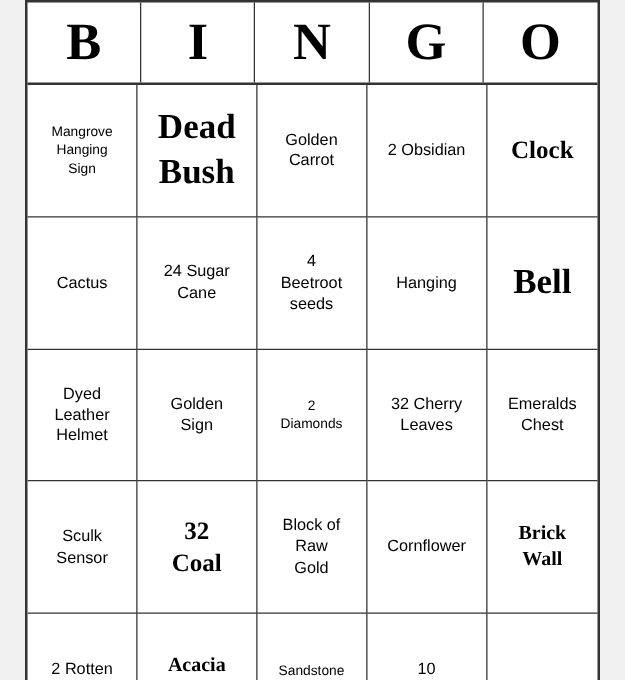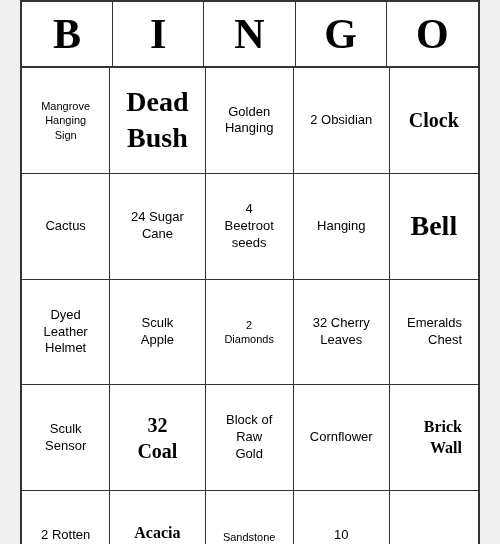--- a/index.html
+++ b/index.html
@@ -54,21 +54,20 @@
       min-height: 86px;
       display: flex;
       align-items: center;
       justify-content: center;
       text-align: center;
       padding: 16px;
     }
 
     .bingo-cell:nth-child(5n) {
       border-right: none;
-      text-align: right;
     }
 
     .bingo-cell:nth-child(n+21) {
       border-bottom: none;
     }
 
     .cell-text {
       font-size: 13px;
       line-height: 1.3;
     }
@@ -107,21 +106,21 @@
     <div class="bingo-letter">O</div>
   </div>
   <div class="bingo-grid">
   <div class="bingo-cell">
         <span class="cell-text small">Mangrove Hanging Sign</span>
       </div>
       <div class="bingo-cell">
         <span class="cell-text large">Dead Bush</span>
       </div>
       <div class="bingo-cell">
-        <span class="cell-text">Golden Hanging</span>
+        <span class="cell-text">Golden Carrot</span>
       </div>
       <div class="bingo-cell">
         <span class="cell-text">2 Obsidian</span>
       </div>
       <div class="bingo-cell">
         <span class="cell-text medium-large">Clock</span>
       </div>
       <div class="bingo-cell">
         <span class="cell-text">Cactus</span>
       </div>
@@ -134,21 +133,21 @@
       <div class="bingo-cell">
         <span class="cell-text">Hanging</span>
       </div>
       <div class="bingo-cell">
         <span class="cell-text large">Bell</span>
       </div>
       <div class="bingo-cell">
         <span class="cell-text">Dyed Leather Helmet</span>
       </div>
       <div class="bingo-cell">
-        <span class="cell-text">Sculk Apple</span>
+        <span class="cell-text">Golden Sign</span>
       </div>
       <div class="bingo-cell">
         <span class="cell-text small">2 Diamonds</span>
       </div>
       <div class="bingo-cell">
         <span class="cell-text">32 Cherry Leaves</span>
       </div>
       <div class="bingo-cell">
         <span class="cell-text">Emeralds Chest</span>
       </div>

